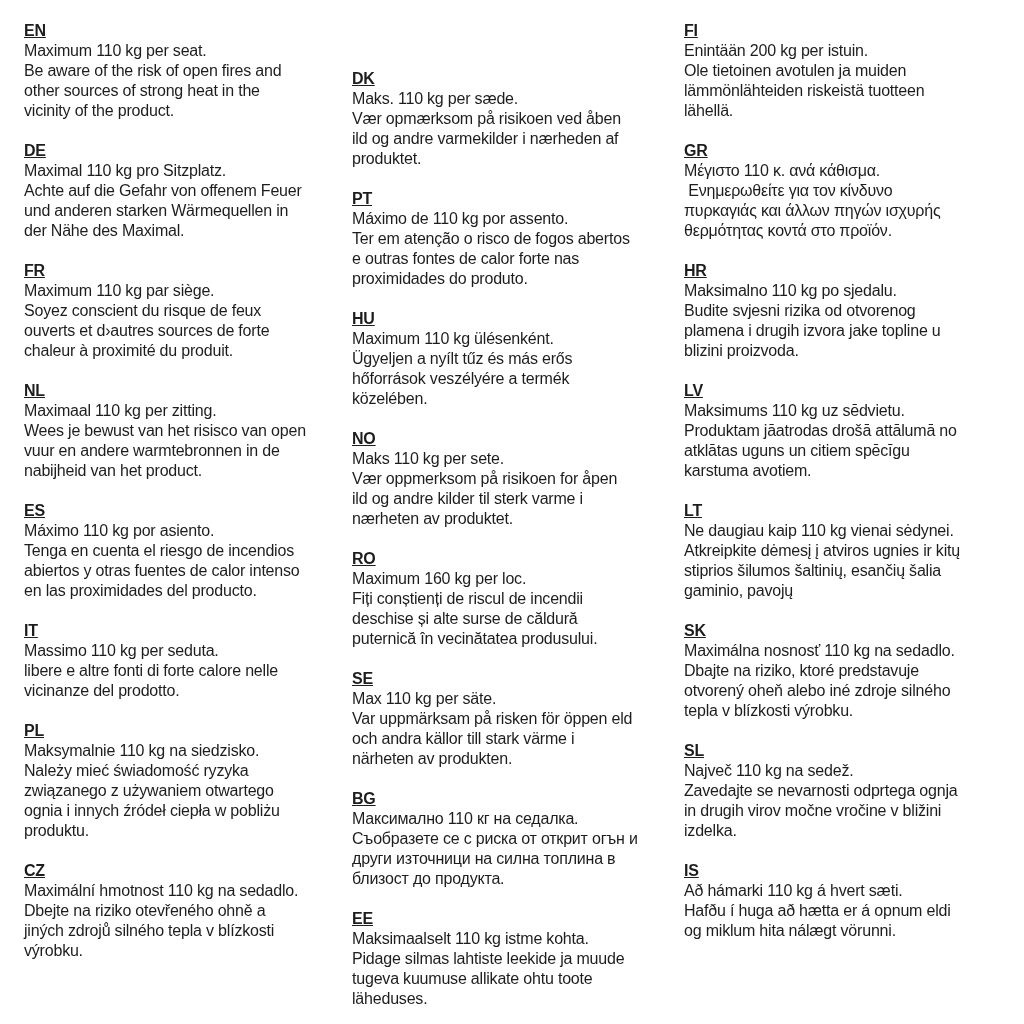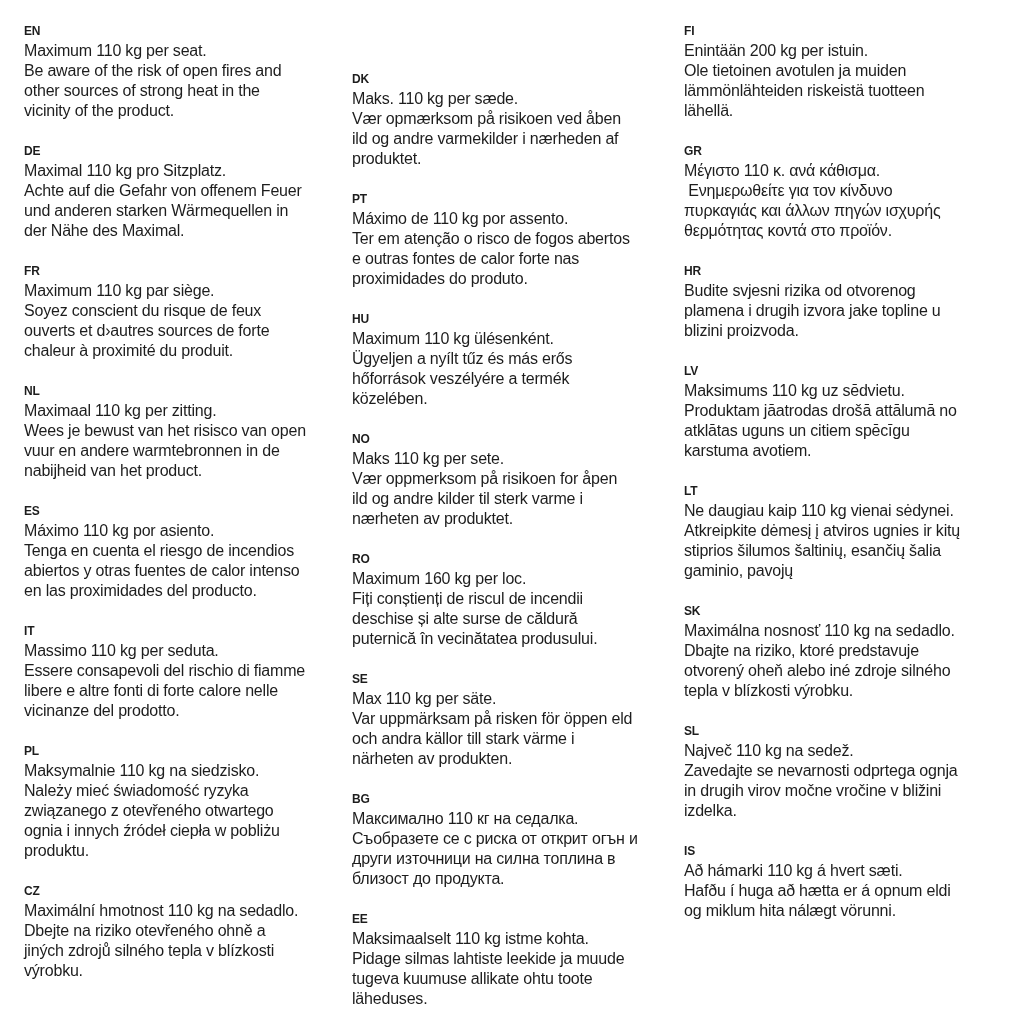--- a/index.html
+++ b/index.html
@@ -26,24 +26,25 @@
     width: 326px;
   }
   .column.c1 { left: 24px; }
   .column.c2 { left: 352px; margin-top: 48px; }
   .column.c3 { left: 684px; }
   .lang-block {
     margin: 0 0 20px 0;
   }
   .lang-code {
     font-weight: bold;
-    font-size: 12px;
+    font-size: 16px;
     line-height: 20px;
     letter-spacing: -0.2px;
     white-space: pre;
+    text-decoration: underline;
   }
   .line {
     font-size: 16px;
     line-height: 20px;
     letter-spacing: -0.2px;
     white-space: pre;
   }
 </style>
 </head>
 <body>
@@ -81,29 +82,28 @@
       <section class="lang-block">
         <div class="lang-code">ES</div>
         <div class="line">Máximo 110 kg por asiento.</div>
         <div class="line">Tenga en cuenta el riesgo de incendios</div>
         <div class="line">abiertos y otras fuentes de calor intenso</div>
         <div class="line">en las proximidades del producto.</div>
       </section>
       <section class="lang-block">
         <div class="lang-code">IT</div>
         <div class="line">Massimo 110 kg per seduta.</div>
-        <div class="line">Essere consapevoli del rischio di fiamme</div>
         <div class="line">libere e altre fonti di forte calore nelle</div>
         <div class="line">vicinanze del prodotto.</div>
       </section>
       <section class="lang-block">
         <div class="lang-code">PL</div>
         <div class="line">Maksymalnie 110 kg na siedzisko.</div>
         <div class="line">Należy mieć świadomość ryzyka</div>
-        <div class="line">związanego z otevřeného otwartego</div>
+        <div class="line">związanego z używaniem otwartego</div>
         <div class="line">ognia i innych źródeł ciepła w pobliżu</div>
         <div class="line">produktu.</div>
       </section>
       <section class="lang-block">
         <div class="lang-code">CZ</div>
         <div class="line">Maximální hmotnost 110 kg na sedadlo.</div>
         <div class="line">Dbejte na riziko otevřeného ohně a</div>
         <div class="line">jiných zdrojů silného tepla v blízkosti</div>
         <div class="line">výrobku.</div>
       </section>
@@ -176,20 +176,21 @@
       </section>
       <section class="lang-block">
         <div class="lang-code">GR</div>
         <div class="line">Μέγιστο 110 κ. ανά κάθισμα.</div>
         <div class="line"> Ενημερωθείτε για τον κίνδυνο</div>
         <div class="line">πυρκαγιάς και άλλων πηγών ισχυρής</div>
         <div class="line">θερμότητας κοντά στο προϊόν.</div>
       </section>
       <section class="lang-block">
         <div class="lang-code">HR</div>
+        <div class="line">Maksimalno 110 kg po sjedalu.</div>
         <div class="line">Budite svjesni rizika od otvorenog</div>
         <div class="line">plamena i drugih izvora jake topline u</div>
         <div class="line">blizini proizvoda.</div>
       </section>
       <section class="lang-block">
         <div class="lang-code">LV</div>
         <div class="line">Maksimums 110 kg uz sēdvietu.</div>
         <div class="line">Produktam jāatrodas drošā attālumā no</div>
         <div class="line">atklātas uguns un citiem spēcīgu</div>
         <div class="line">karstuma avotiem.</div>

